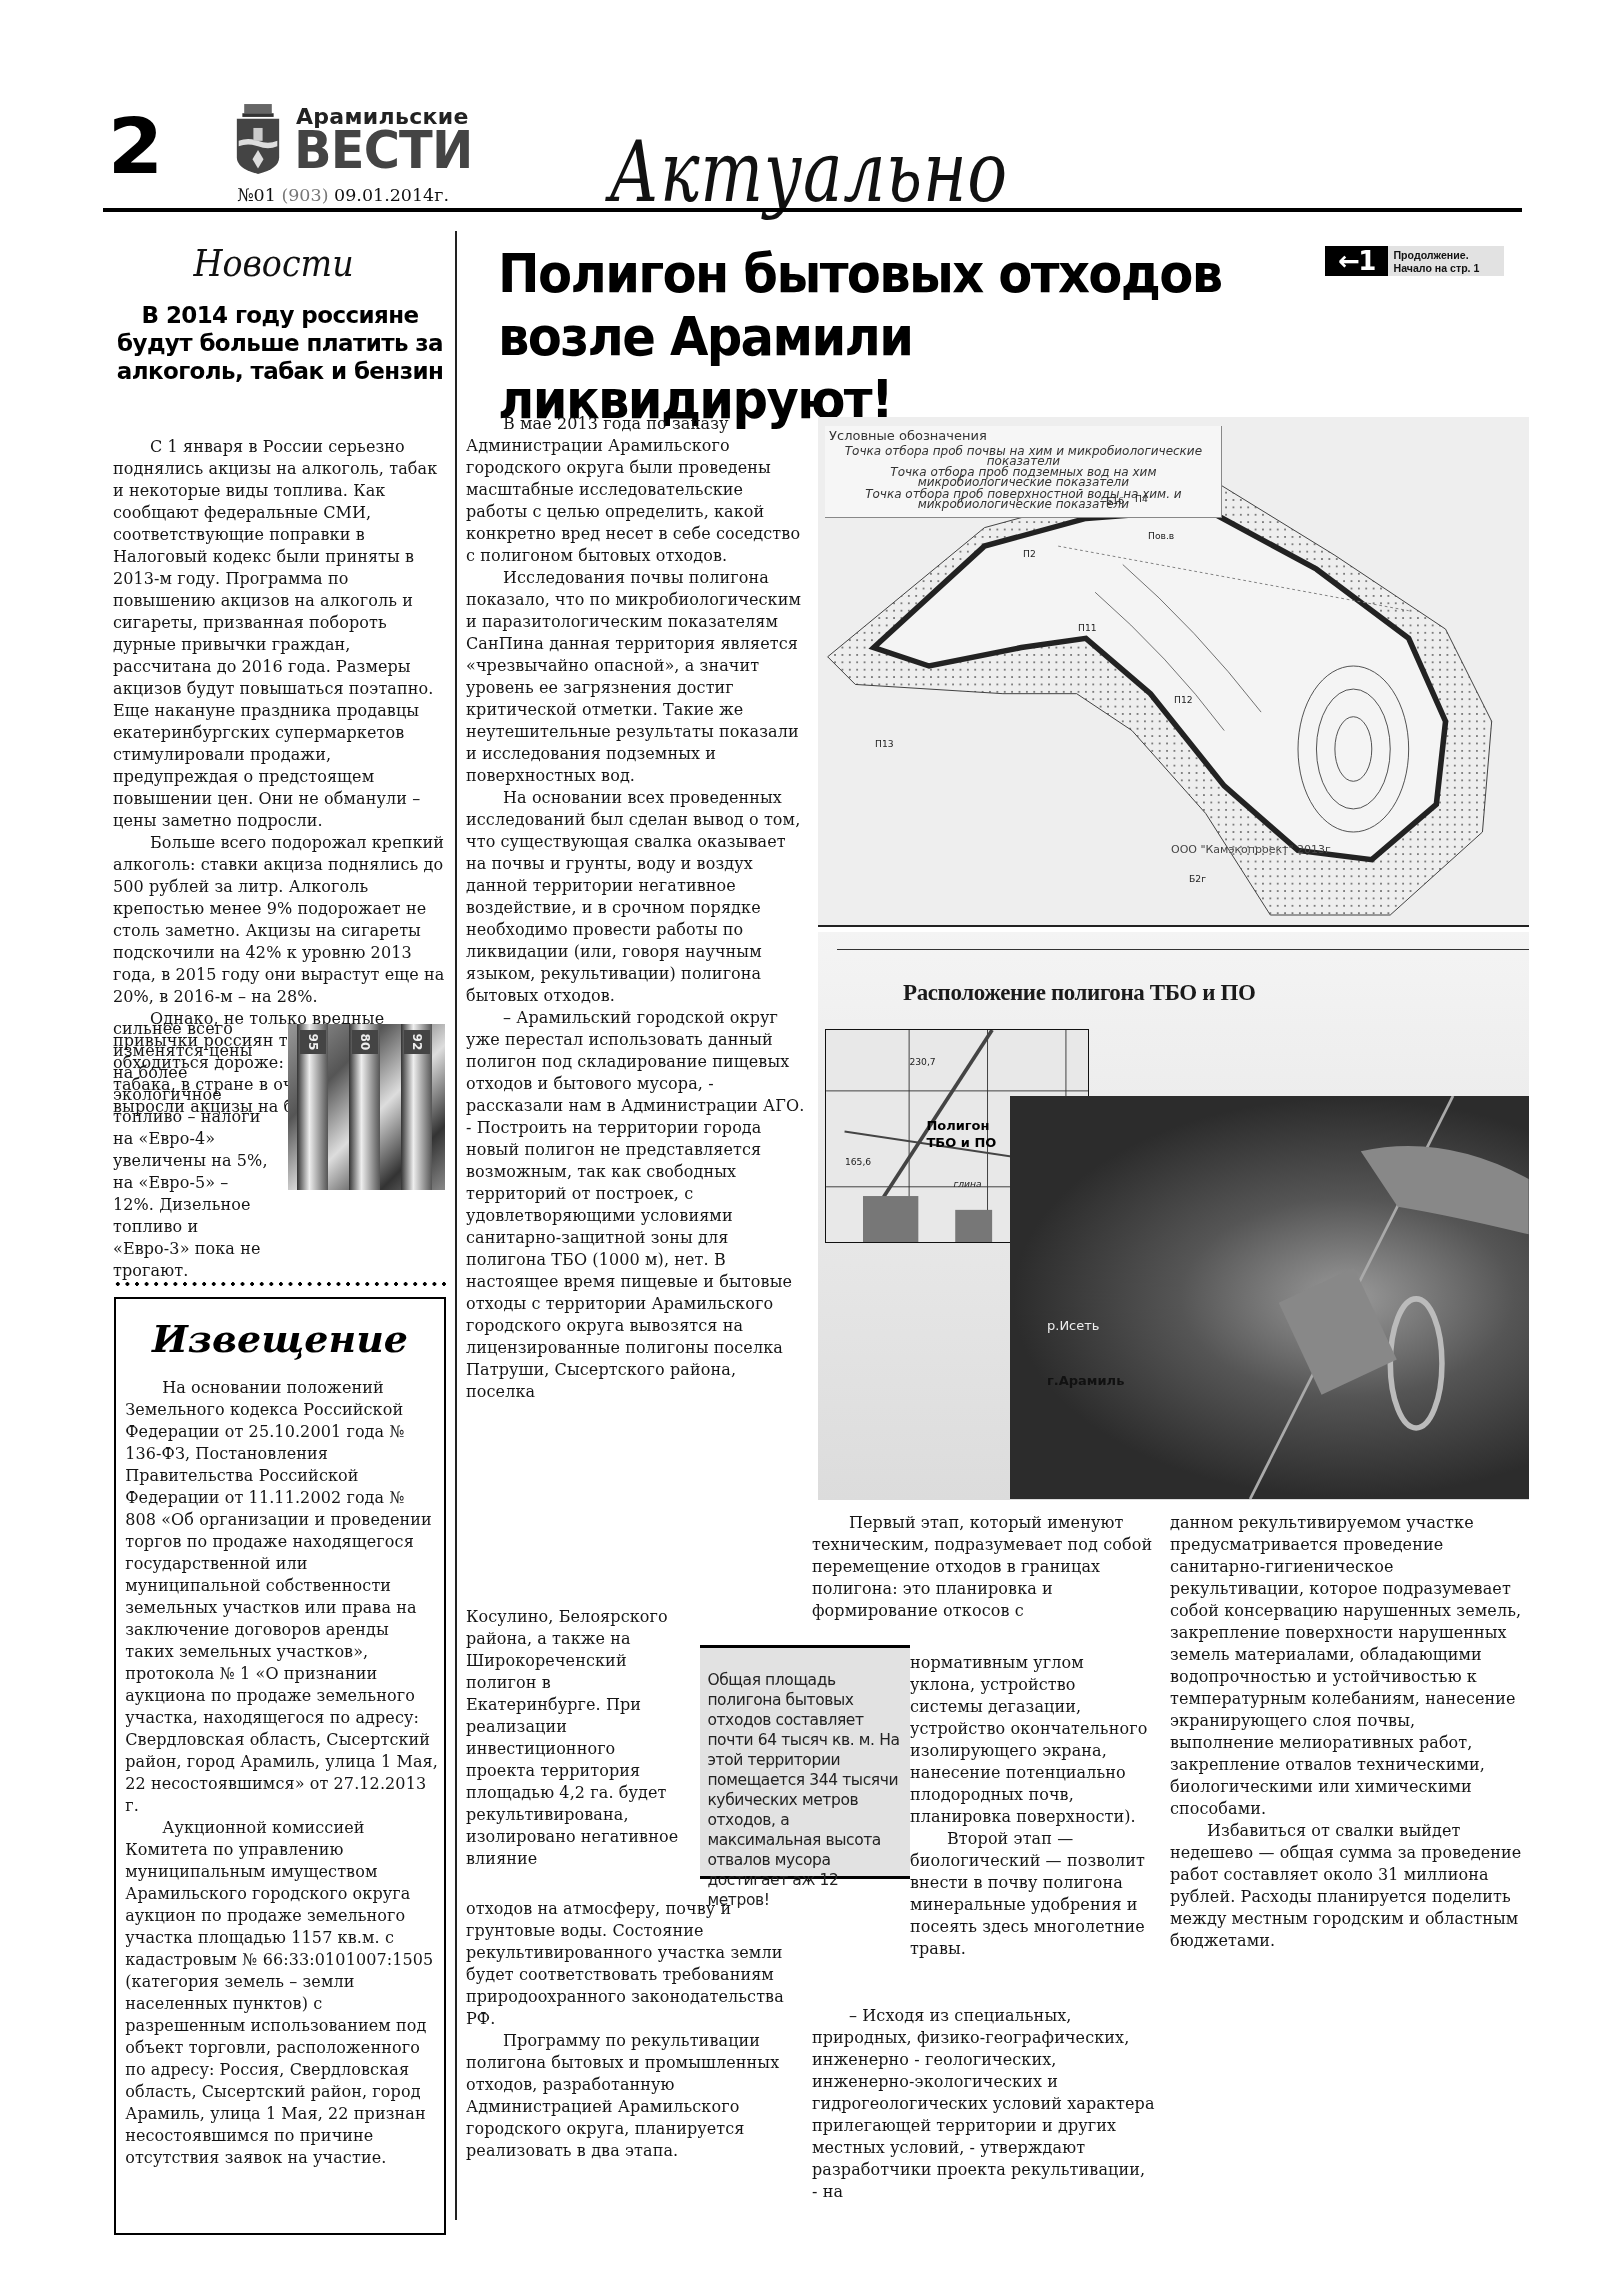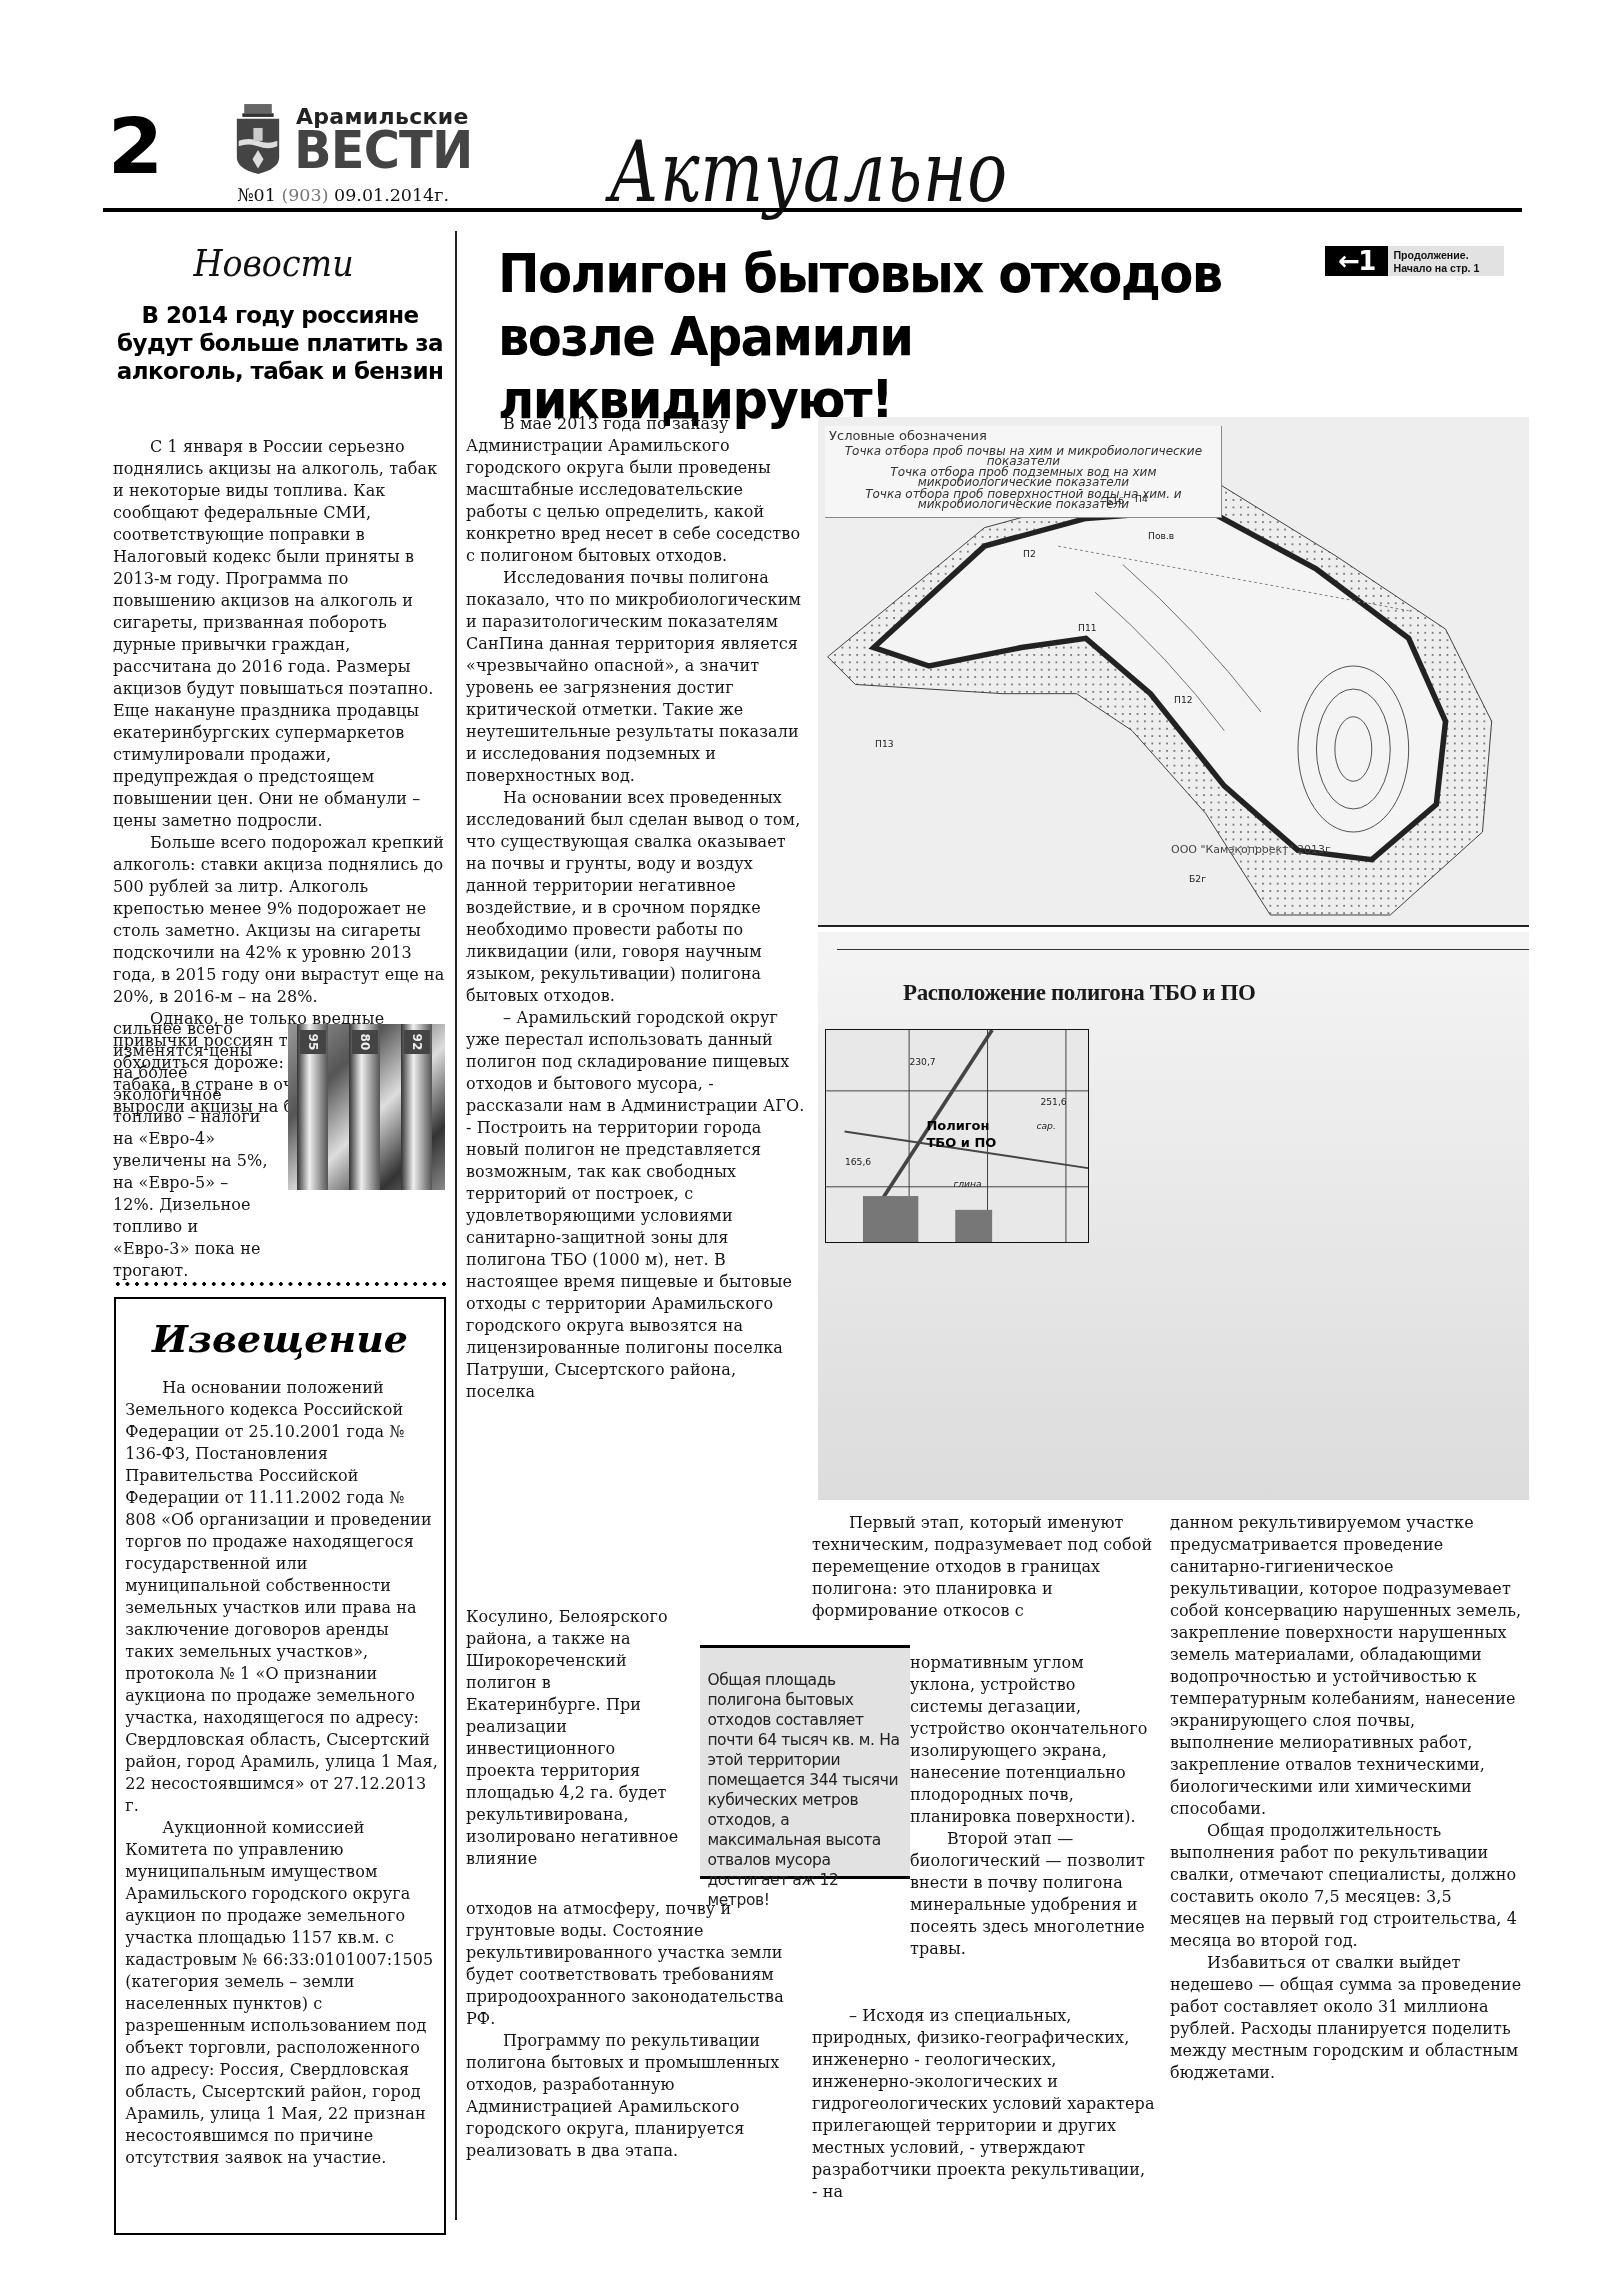--- a/index.html
+++ b/index.html
@@ -203,32 +203,41 @@
     <div class="topo-label">
       <div>Полигон</div>
       <div>ТБО и ПО</div>
     </div>
     <span class="map-label" style="left:83px;top:26px;">230,7</span>
     <span class="map-label" style="left:214px;top:66px;">251,6</span>
     <span class="map-label" style="left:18.5px;top:126px;">165,6</span>
     <span class="map-label" style="left:210px;top:90px;font-style:italic;">сар.</span>
     <span class="map-label" style="left:127px;top:148px;font-style:italic;">глина</span>
   </div>
+  <div class="sat">
+    <svg width="519" height="403" style="position:absolute;left:0;top:0;" viewBox="0 0 562 437">
+      <line x1="260" y1="437" x2="480" y2="0" stroke="#aaa" stroke-width="3"></line>
+      <ellipse cx="440" cy="290" rx="28" ry="70" fill="none" stroke="#bbb" stroke-width="6"></ellipse>
+      <rect x="310" y="200" width="90" height="110" fill="#888" transform="rotate(-25 355 255)"></rect>
+      <path d="M380 60 Q470 40 562 90 L562 150 Q480 130 420 120 Z" fill="#888"></path>
+    </svg>
+    <span class="sat-label" style="left:37px;top:222px;color:#eee;">р.Исеть</span>
+    <span class="sat-label" style="left:37px;top:277px;color:#111;font-weight:bold;">г.Арамиль</span>
+  </div>
 </div>
 
 <div class="abs body-text col3">
   <p>Первый этап, который именуют техническим, подразумевает под собой перемещение отходов в границах полигона: это планировка и формирование откосов с</p>
 </div>
 <div class="abs body-text col3b">
   <div>нормативным углом уклона, устройство системы дегазации, устройство окончательного изолирующего экрана, нанесение потенциально плодородных почв, планировка поверхности).</div>
   <p>Второй этап — биологический — позволит внести в почву полигона минеральные удобрения и посеять здесь многолетние травы.</p>
 </div>
 
 <div class="abs body-text col4">
   <div>данном рекультивируемом участке предусматривается проведение санитарно-гигиеническое рекультивации, которое подразумевает собой консервацию нарушенных земель, закрепление поверхности нарушенных земель материалами, обладающими водопрочностью и устойчивостью к температурным колебаниям, нанесение экранирующего слоя почвы, выполнение мелиоративных работ, закрепление отвалов техническими, биологическими или химическими способами.</div>
-  <p>Общая продолжительность выполнения работ по рекультивации свалки, отмечают специалисты, должно составить около 7,5 месяцев: 3,5 месяцев на первый год строительства, 4 месяца во второй год.</p>
   <p>Избавиться от свалки выйдет недешево — общая сумма за проведение работ составляет около 31 миллиона рублей. Расходы планируется поделить между местным городским и областным бюджетами.</p>
 </div>
 
 <div class="abs body-text col3c" style="top:2005px;">
   <p>– Исходя из специальных, природных, физико-географических, инженерно - геологических, инженерно-экологических и гидрогеологических условий характера прилегающей территории и других местных условий, - утверждают разработчики проекта рекультивации, - на</p>
 </div>
 
 
 </body></html>

